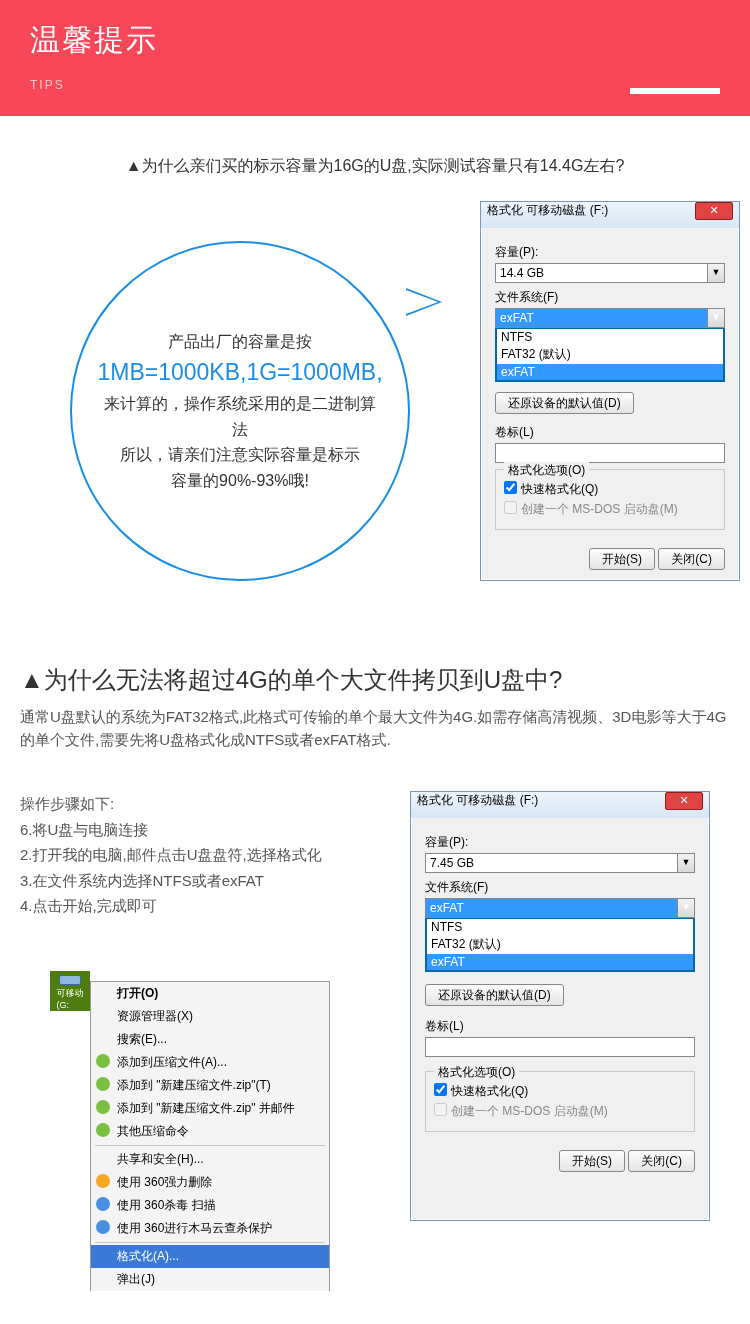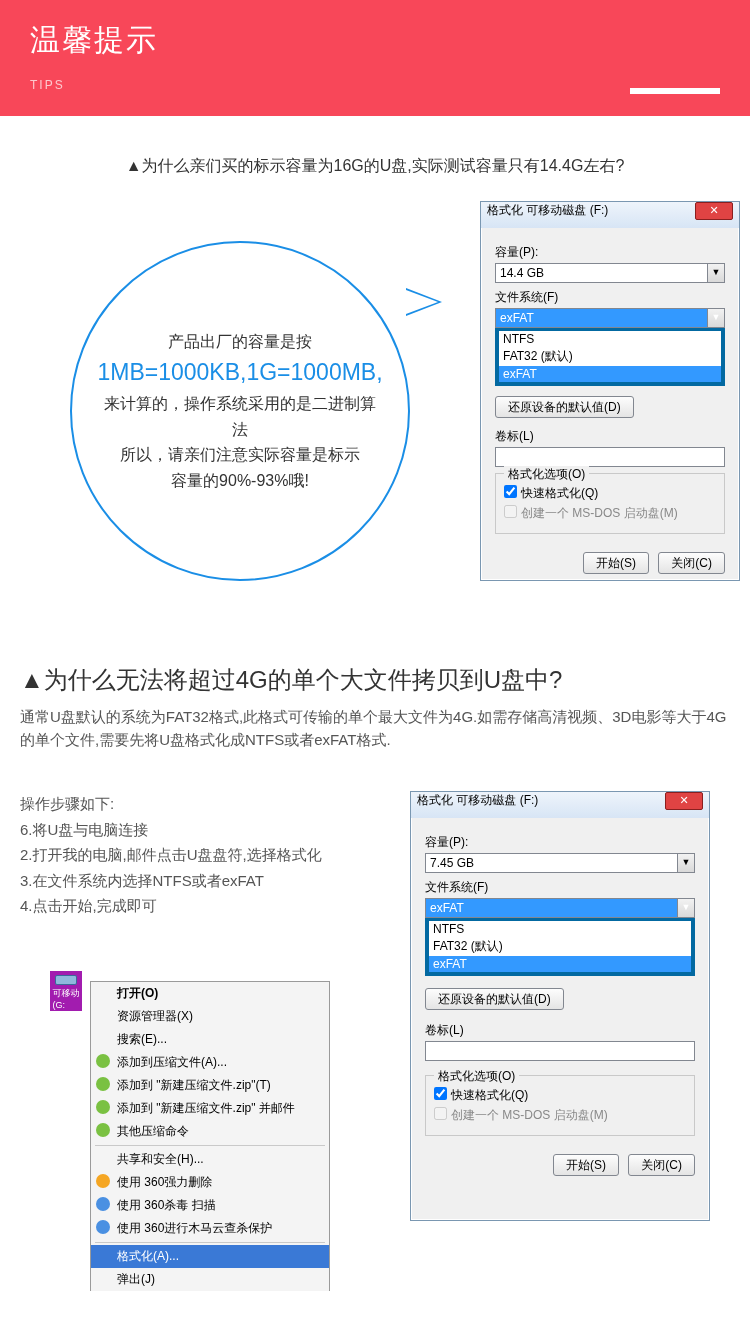--- a/index.html
+++ b/index.html
@@ -26,41 +26,41 @@
 
 .dialog { position: absolute; border: 1px solid #7a97b1; background: #f0f0f0; font-size: 12px; font-family: Tahoma, "Microsoft YaHei", sans-serif; box-shadow: 0 0 0 1px #fff inset; }
 .dlg1 { right: -10px; top: 0; width: 260px; height: 380px; }
 .dlg2 { right: 20px; top: 0; width: 300px; height: 430px; }
 .titlebar { height: 26px; background: linear-gradient(#eef4fb,#d7e5f5); display:flex; align-items:flex-start; padding:0 6px; font-size:12px; color:#000; }
 .titlebar .x { margin-left:auto; width:38px; height:18px; background:#e04343; border:1px solid #8a1f1f; border-radius:2px; color:#fff; text-align:center; line-height:15px; font-size:11px; }
 .dbody { padding: 10px 14px 8px 14px; }
 .dlabel { margin: 6px 0 2px; color:#000; }
 .dinput { width: 100%; height: 20px; border:1px solid #828790; background:#fff; padding:0 4px; line-height:18px; position:relative; }
 .dinput .arrow { position:absolute; right:0; top:0; width:17px; height:18px; background:linear-gradient(#f2f2f2,#d9d9d9); border-left:1px solid #828790; text-align:center; line-height:16px; font-size:9px; }
-.dropdown { border:4px solid #0369a1; background:#fff; margin-top:-1px; }
+.dropdown { border:2px solid #0369a1; background:#fff; margin-top:-1px; }
 .dropdown .opt { padding:1px 4px; }
 .dropdown .opt.sel { background:#3399ff; color:#fff; }
 .dbtn { display:inline-block; height:22px; padding:0 12px; border:1px solid #828790; background:linear-gradient(#fdfdfd,#e4e4e4); border-radius:3px; line-height:20px; font-size:12px; }
 .dgroup { border:1px solid #c9c9c9; padding:8px; margin-top:6px; position:relative; }
 .dgroup .gl { position:absolute; top:-8px; left:8px; background:#f0f0f0; padding:0 4px; font-size:12px; }
 .chk { display:flex; align-items:flex-start; gap:4px; margin:3px 0; font-size:12px; }
 .chk input { width:13px; height:13px; }
 .chk.gray { color:#888; }
 .btnrow { text-align:right; padding:10px 14px; }
-.btnrow .dbtn { margin-left:6px; }
+.btnrow .dbtn { }
 
 
 .q2 { font-size: 24px; margin: 63px 20px 10px; color:#333; }
 .p2 { font-size: 15px; color:#555; margin: 0 20px; line-height:1.5; }
 .steps-wrap { position: relative; margin: 40px 20px 0; height: 500px; }
 .steps { font-size:15px; color:#555; line-height:1.7; }
 
 
 .ctxwrap { position:absolute; left:70px; top:190px; }
-.driveicon { width:32px; height:40px; background:#a21caf; position:absolute; left:-40px; top:-10px; display:flex; flex-direction:column; align-items:center; justify-content:flex-start; padding-top:4px;}
+.driveicon { width:40px; height:40px; background:#4d7c0f; position:absolute; left:-40px; top:-10px; display:flex; flex-direction:column; align-items:center; justify-content:flex-start; padding-top:4px;}
 .driveicon .d { width:22px; height:10px; background:#8fb8dd; border-radius:2px; margin-bottom:2px; border:1px solid #3a6a9a;}
 .driveicon .t { font-size:9px; color:#fff; }
 .ctxmenu { width:240px; background:#f4f4f4; border:1px solid #9a9a9a; font-size:12px; }
 .ctxmenu .mi { padding:3px 8px 3px 26px; position:relative; }
 .ctxmenu .mi.bold { font-weight:bold; }
 .ctxmenu .mi.sel { background:#3a79d6; color:#fff; }
 .ctxmenu .sep { height:1px; background:#c9c9c9; margin:2px 4px; }
 .ctxmenu .ic { position:absolute; left:5px; top:3px; width:14px; height:14px; border-radius:50%; }
 .ic-green{ background:#7ac142;} .ic-blue{ background:#4a90e2;} .ic-yel{ background:#f5a623;}
 .taskbar { position:absolute; left:0; bottom:-40px; width:320px; height:28px; background:linear-gradient(#3a79d6,#2255a5); }

